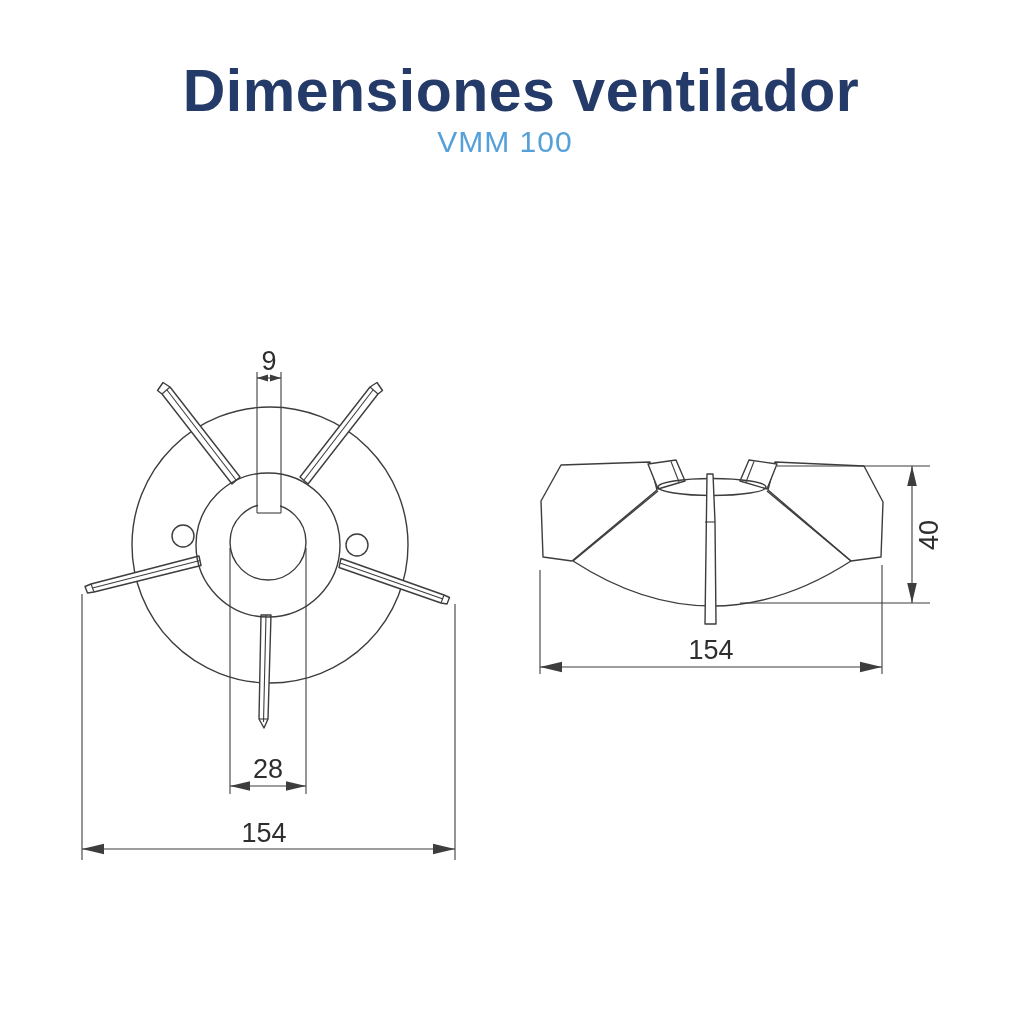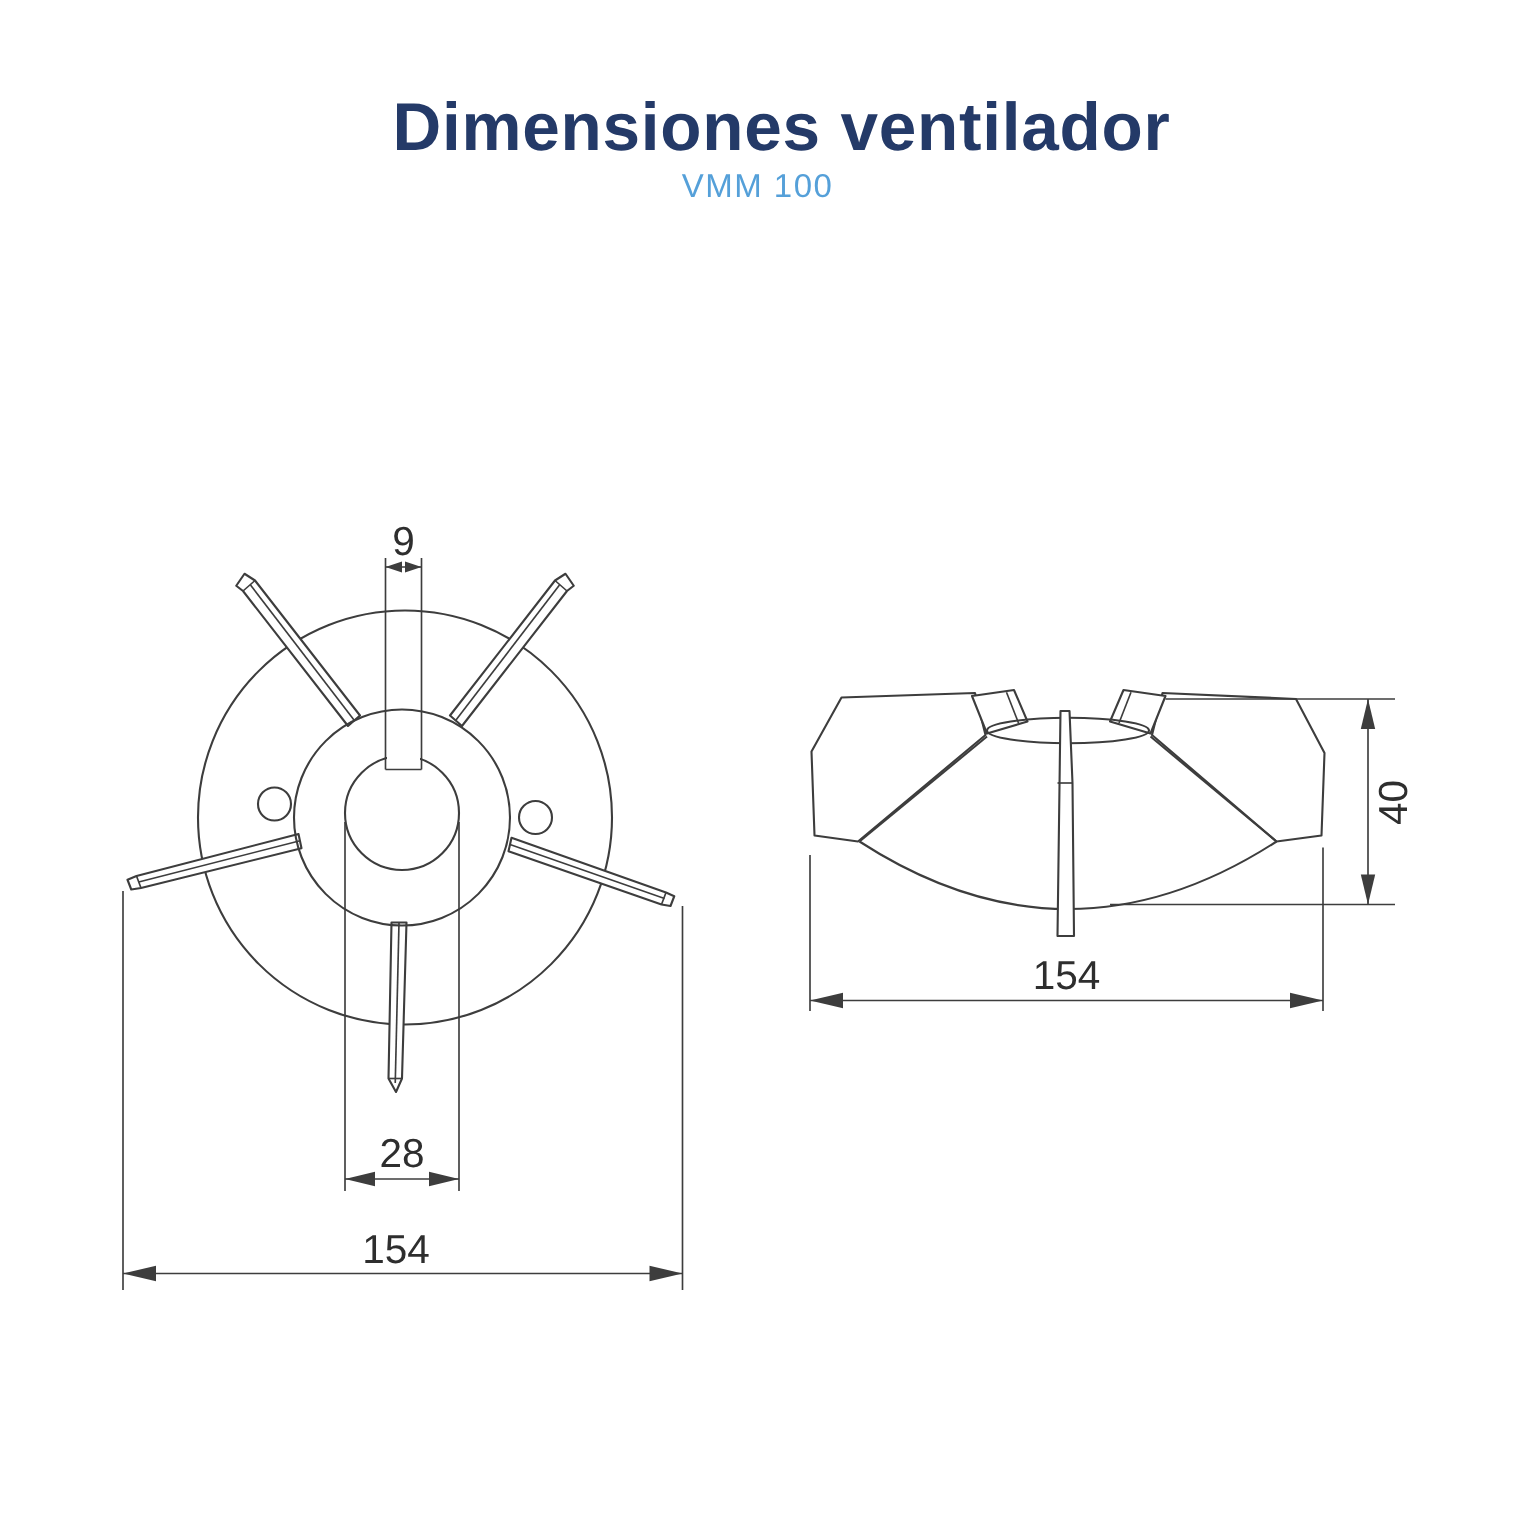--- a/index.html
+++ b/index.html
@@ -3,22 +3,22 @@
 <meta charset="utf-8">
 <style>
   :root{
     --c-title:#243A68; --c-subtitle:#55A0D9; --c-line:#3D3D3D;
     --c-dimension_text:#2E2E2E; --c-background:#FFFFFF;
   }
   html,body{margin:0;padding:0;}
   body{background:var(--c-background);font-family:"Liberation Sans",sans-serif;}
   .canvas{position:relative;width:1024px;height:1024px;background:var(--c-background);overflow:hidden;}
   .header{position:absolute;top:0;left:0;right:0;text-align:center;padding-right:14px;pointer-events:none;}
-  .title{margin:62px 0 4px 0;font-size:45px;line-height:1.0;font-weight:600;letter-spacing:.5px;color:var(--c-title);padding-left:32px;}
-  .subtitle{font-size:22px;font-weight:500;letter-spacing:1px;color:var(--c-subtitle);}
+  .title{margin:62px 0 4px 0;font-size:59px;line-height:1.0;font-weight:600;letter-spacing:.5px;color:var(--c-title);padding-left:32px;}
+  .subtitle{font-size:30px;font-weight:500;letter-spacing:1px;color:var(--c-subtitle);}
   svg.drawing{position:absolute;inset:0;width:1024px;height:1024px;}
   .ln{fill:none;stroke:var(--c-line);stroke-width:1.4px;}
   .thin{fill:none;stroke:var(--c-line);stroke-width:1.1px;}
   .blade{fill:var(--c-background);stroke:var(--c-line);stroke-width:1.4px;stroke-linejoin:round;}
   .blank{fill:var(--c-background);stroke:none;}
   .arr{fill:var(--c-line);stroke:none;}
   .dimtxt{fill:var(--c-dimension_text);font-family:"Liberation Sans",sans-serif;font-size:27px;}
 </style>
 </head>
 <body>

